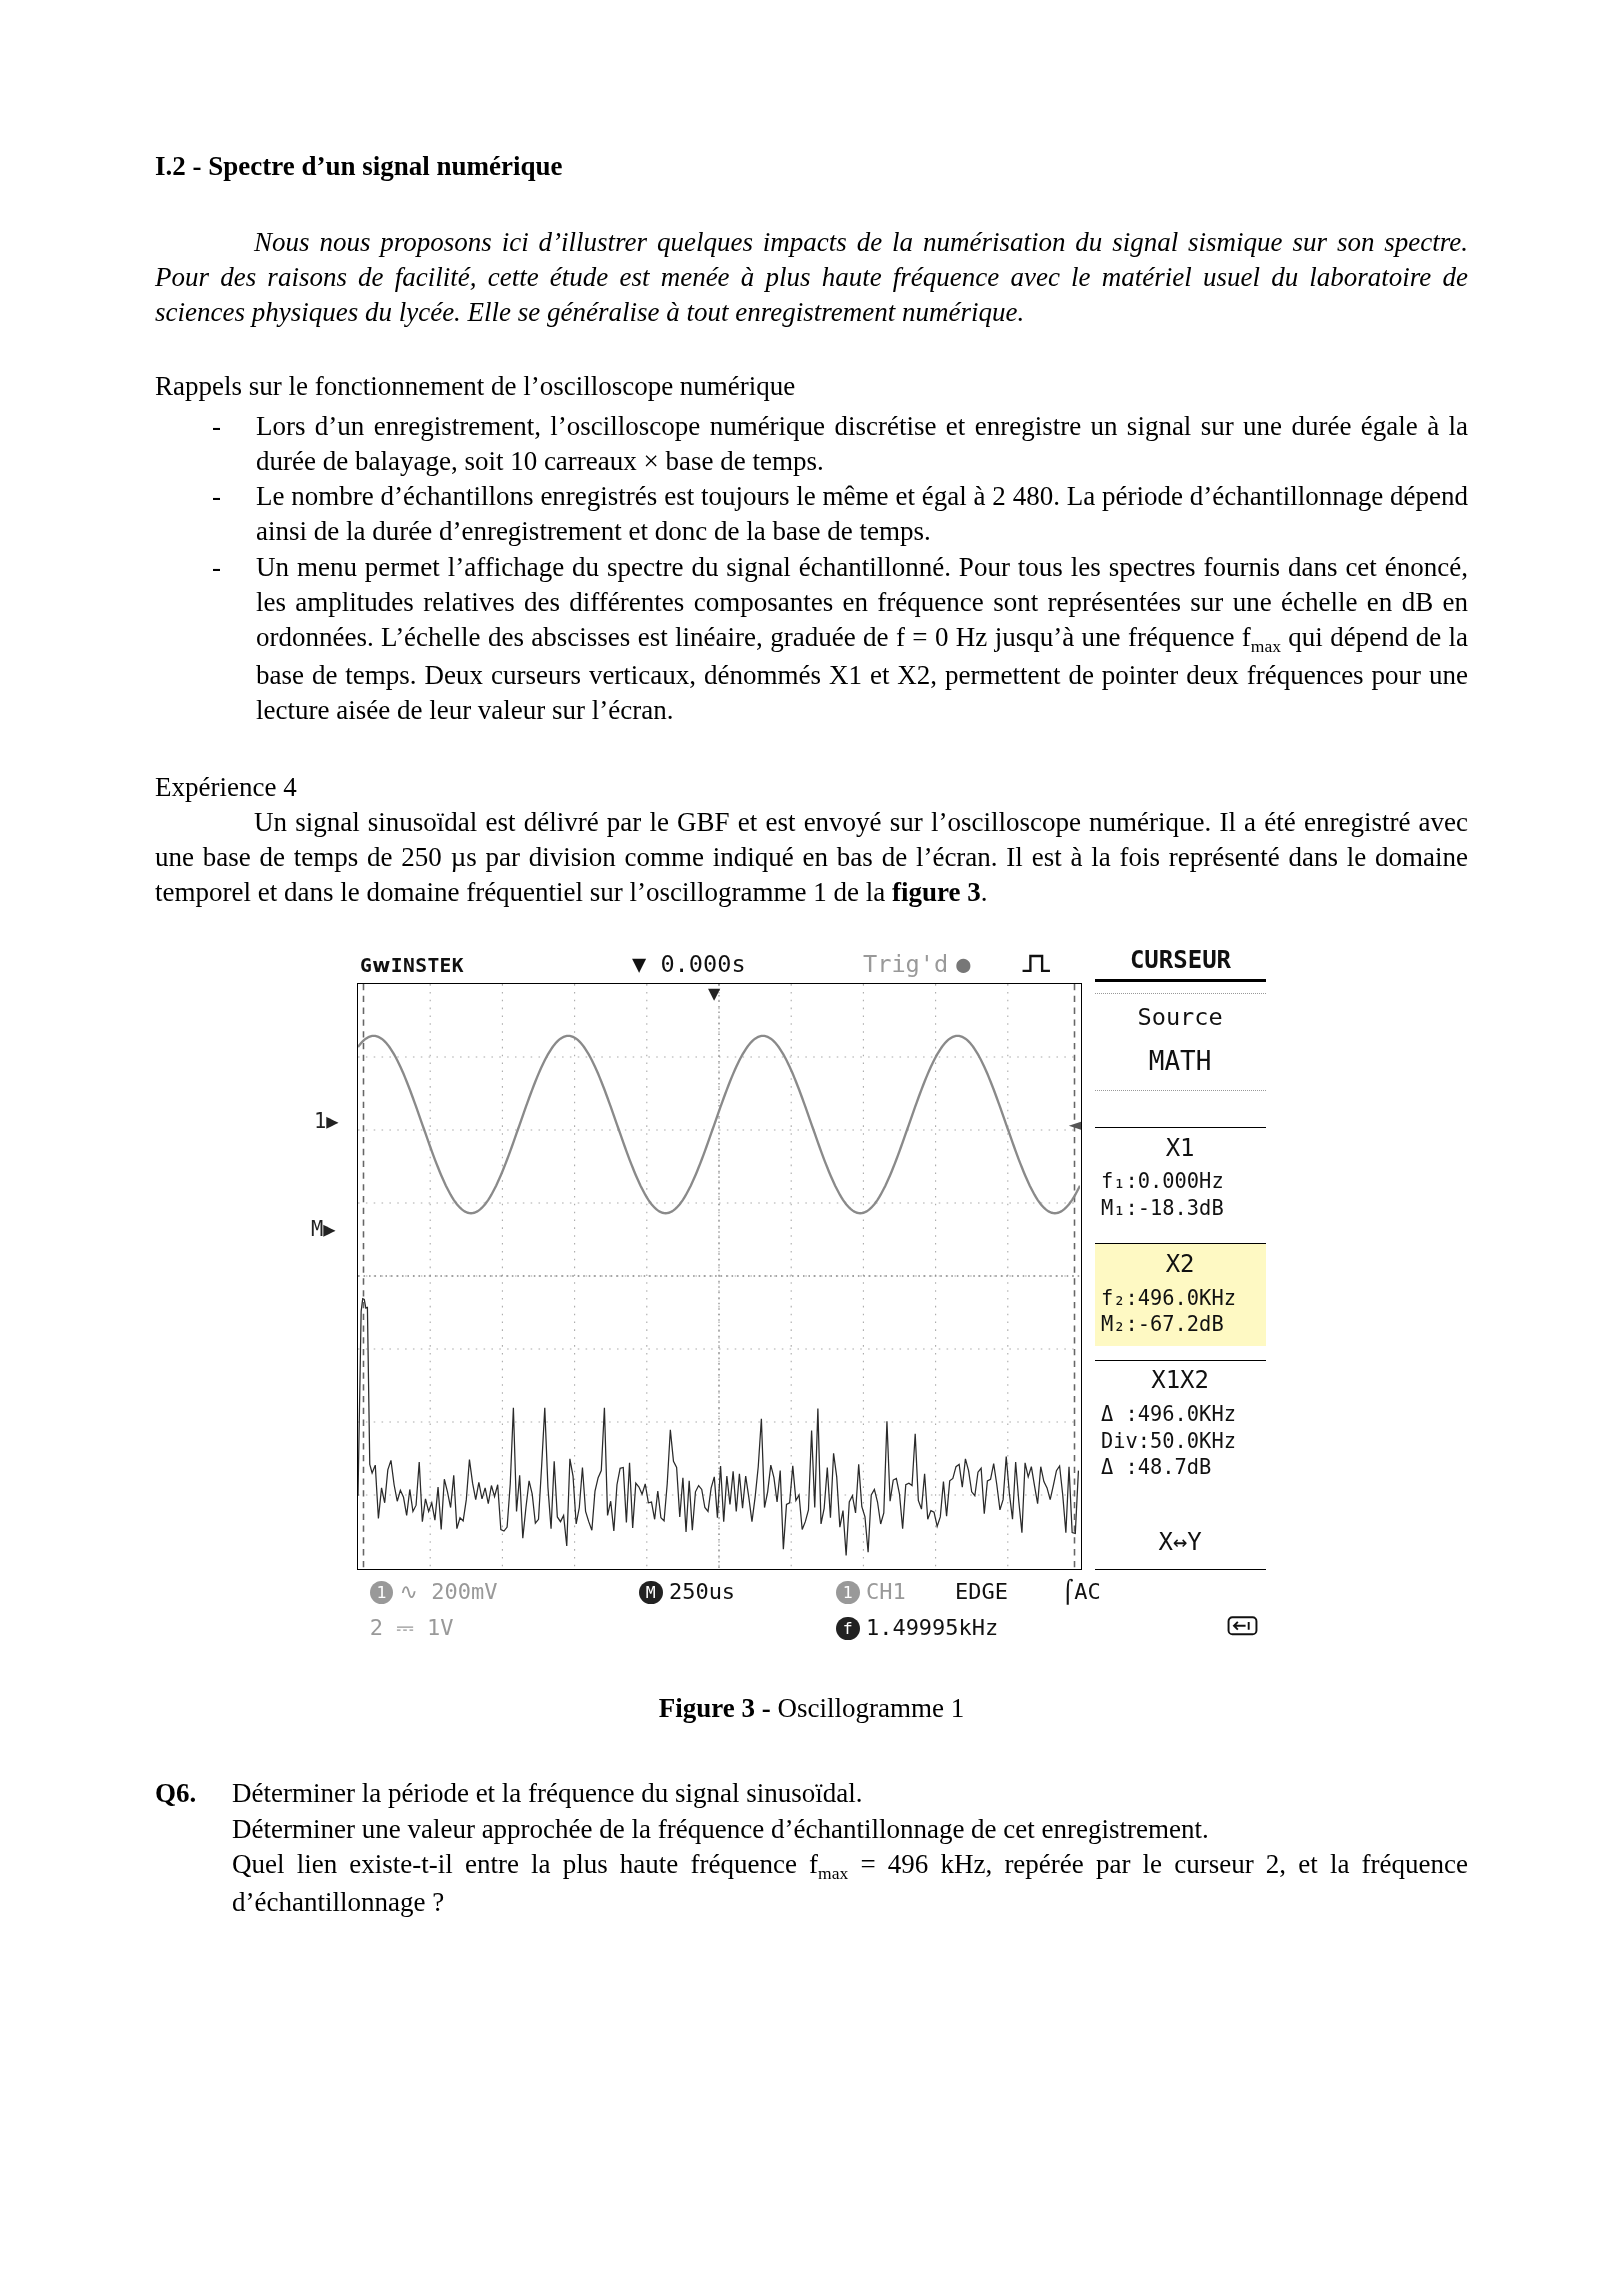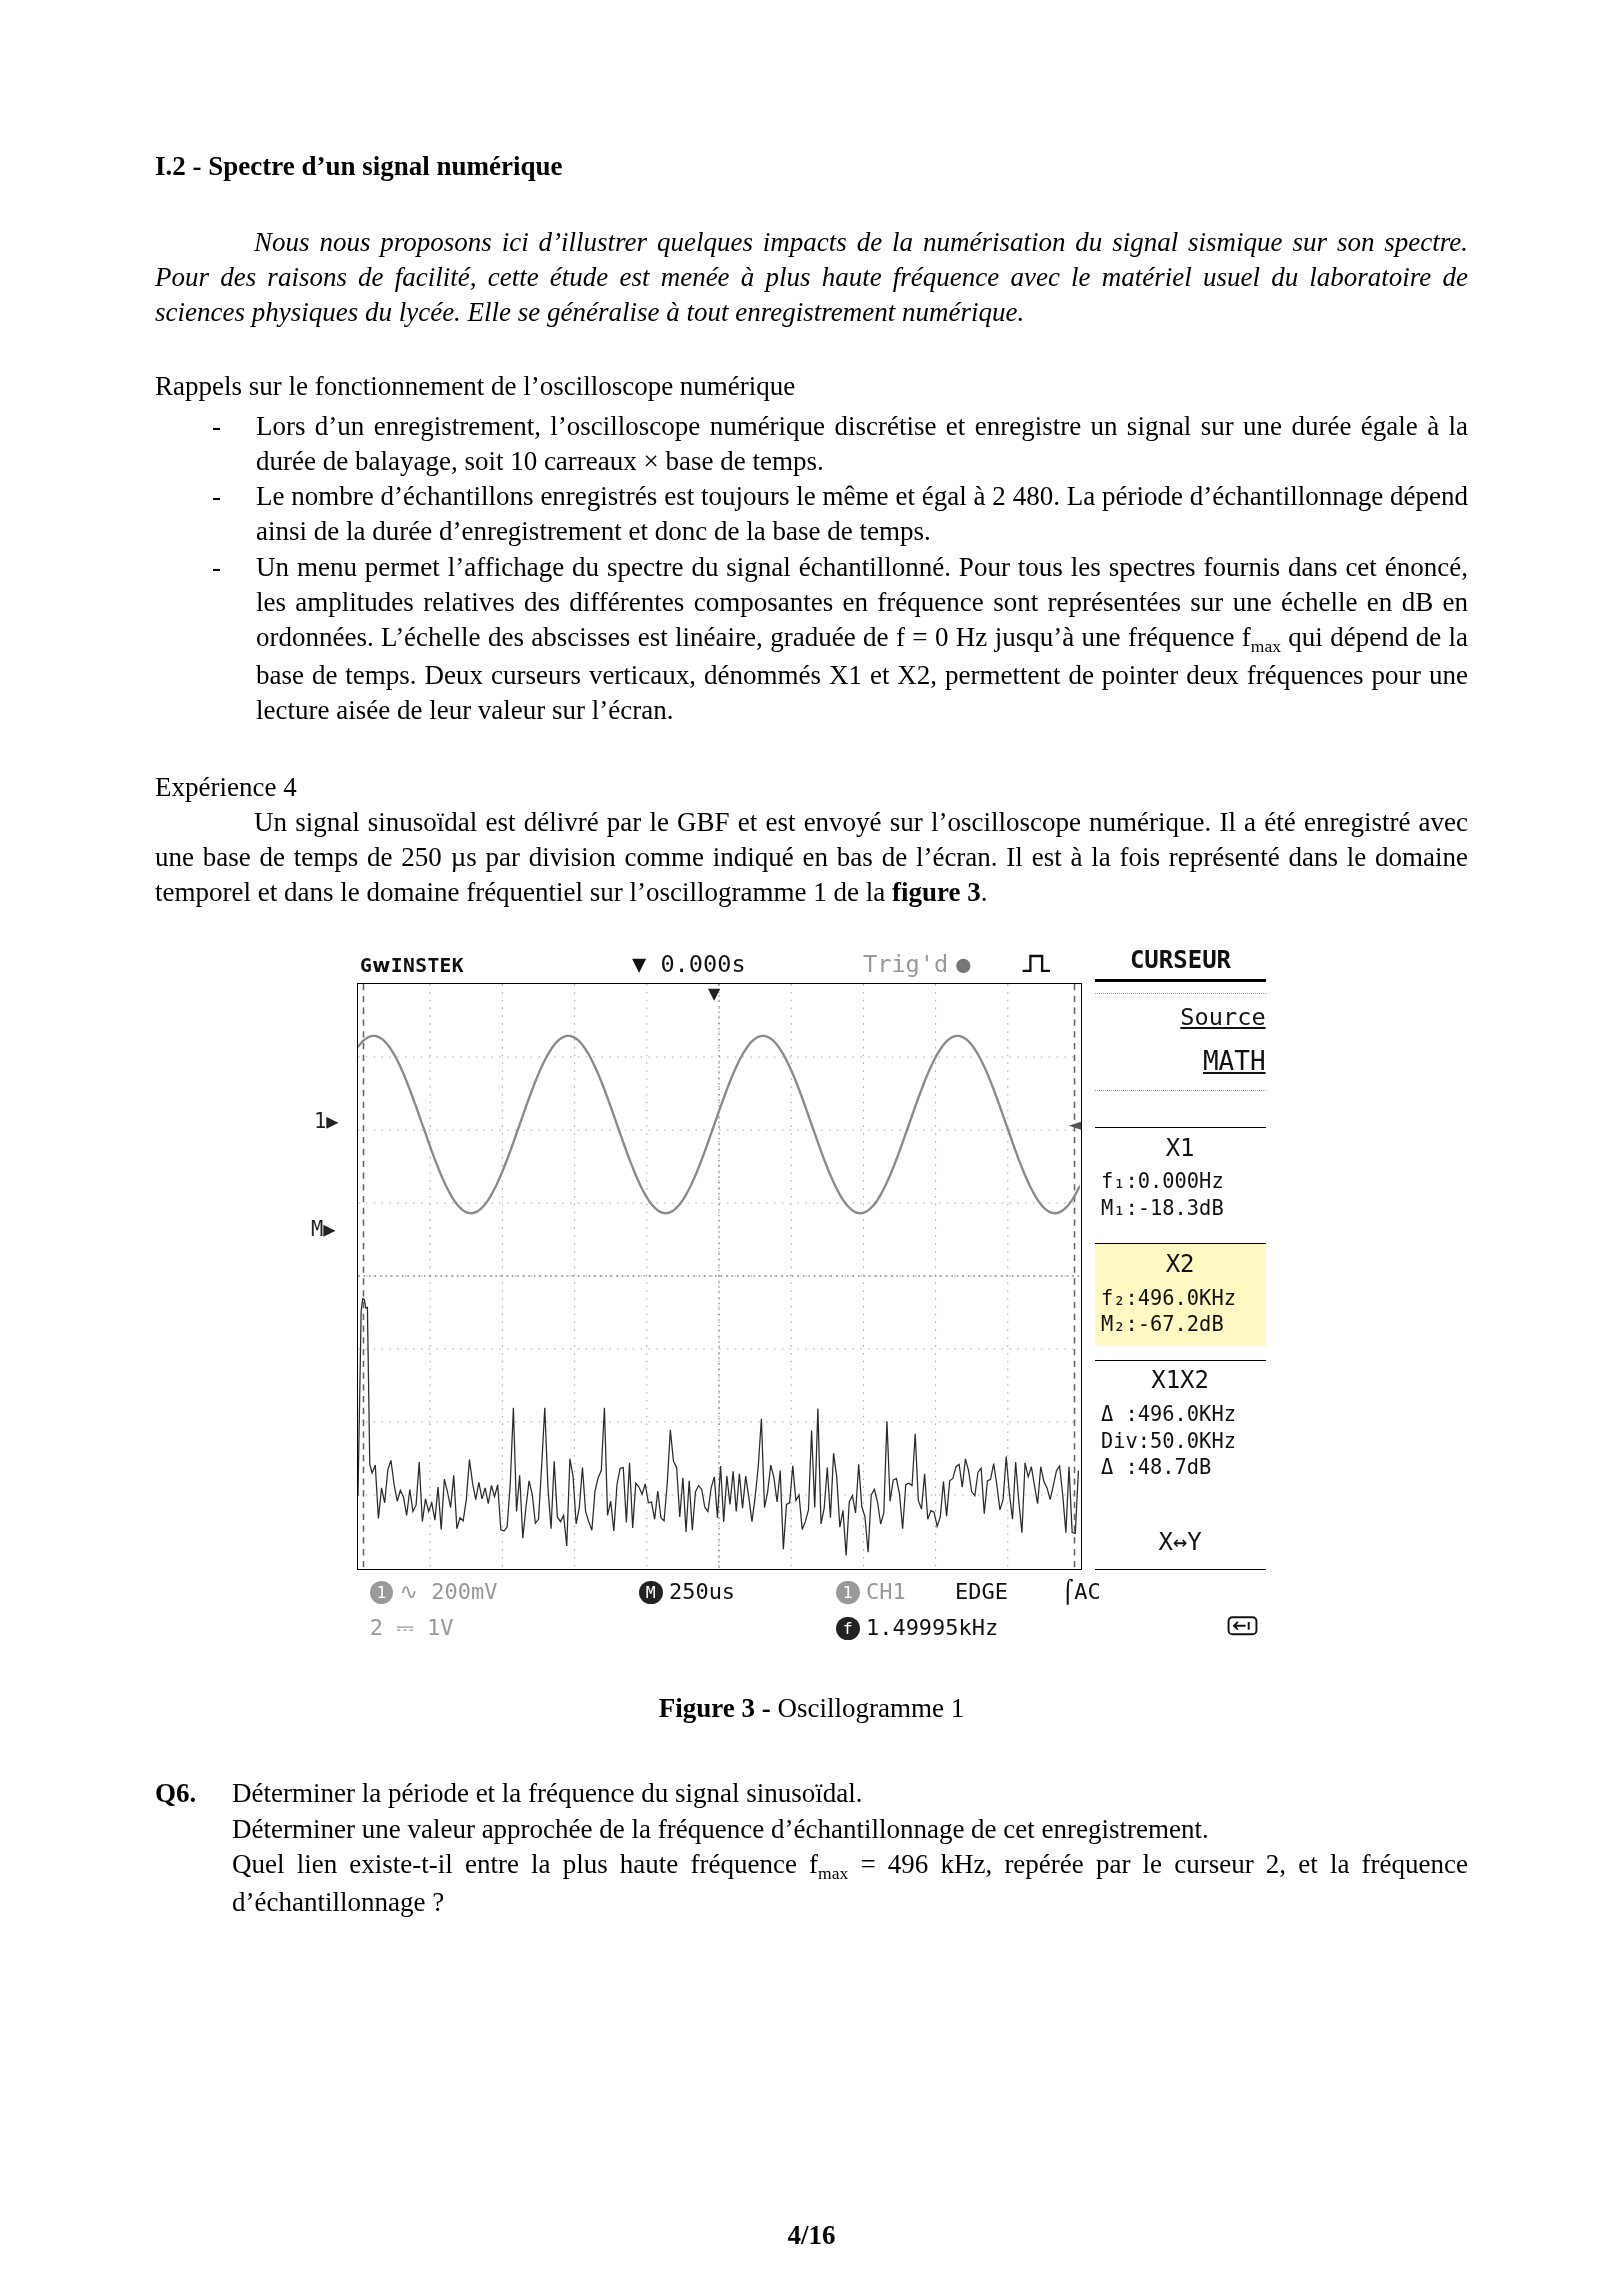--- a/index.html
+++ b/index.html
@@ -41,21 +41,21 @@
   .screen svg{display:block;}
   .mk{position:absolute;font-size:20.4px;color:#222;white-space:nowrap;}
   .mk-top{left:350px;top:-4.7px;}
   .mk-1{left:-44px;top:124px;}
   .mk-m{left:-47px;top:232px;}
   .mk-trig{right:0;top:127px;color:#555;}
 
   .menu{flex:0 0 171px;margin-left:12.6px;display:flex;flex-direction:column;font-size:23.6px;}
   .sec{border-top:1.6px solid #000;padding:4.7px 6.3px 7.9px 6.3px;}
   .sec-source{border-top:0.8px dotted #999;border-bottom:0.8px dotted #999;margin-top:9.4px;
-              text-align:right;padding:7.9px 0 11px 0;text-decoration:underline;}
+              text-align:center;padding:7.9px 0 11px 0;}
   .m-label{font-size:23.6px;}
   .m-value{font-size:26px;margin-top:12.6px;}
   .m-btn{text-align:center;font-size:24px;margin-bottom:4.7px;}
   .m-read{font-size:20.4px;line-height:1.3;white-space:nowrap;}
   .sec-x1{margin-top:36px;}
   .sec-x2{margin-top:14px;background:#fef9c3;}
   .sec-x1x2{margin-top:14px;}
   .sec-xy{margin-top:27px;border-bottom:1.6px solid #000;text-align:center;padding:11px 0;}
   .sec-xy .m-btn{margin:0;}
 
@@ -199,15 +199,14 @@
       <div class="q-label">Q6.</div>
       <div class="q-body">
         <div>Déterminer la période et la fréquence du signal sinusoïdal.</div>
         <div>Déterminer une valeur approchée de la fréquence d’échantillonnage de cet enregistrement.</div>
         <div><span>Quel lien existe-t-il entre la plus haute fréquence f</span><sub class="sub">max</sub><span> = 496 kHz, repérée par le curseur 2, et la fréquence d’échantillonnage ?</span></div>
       </div>
     </div>
 
   </div>
 
-  <div class="footer">4/16</div>
 </div>
 
 
 </body></html>

